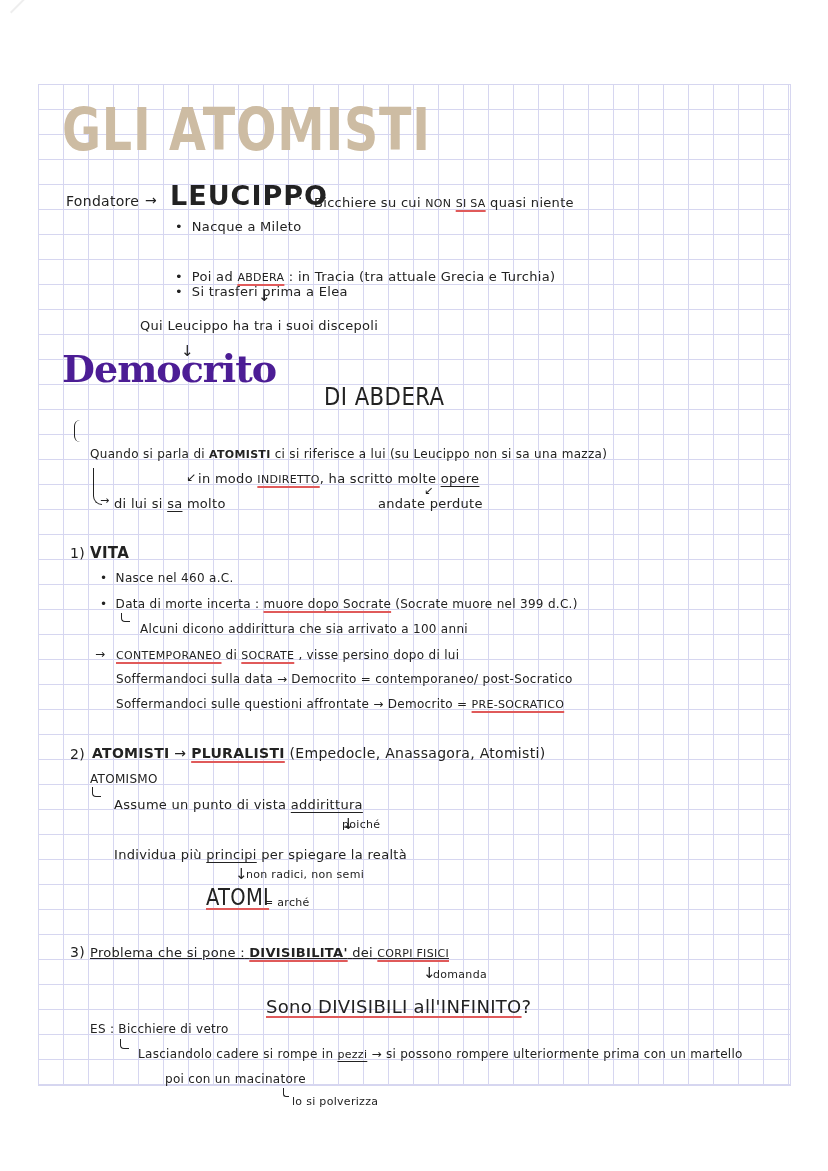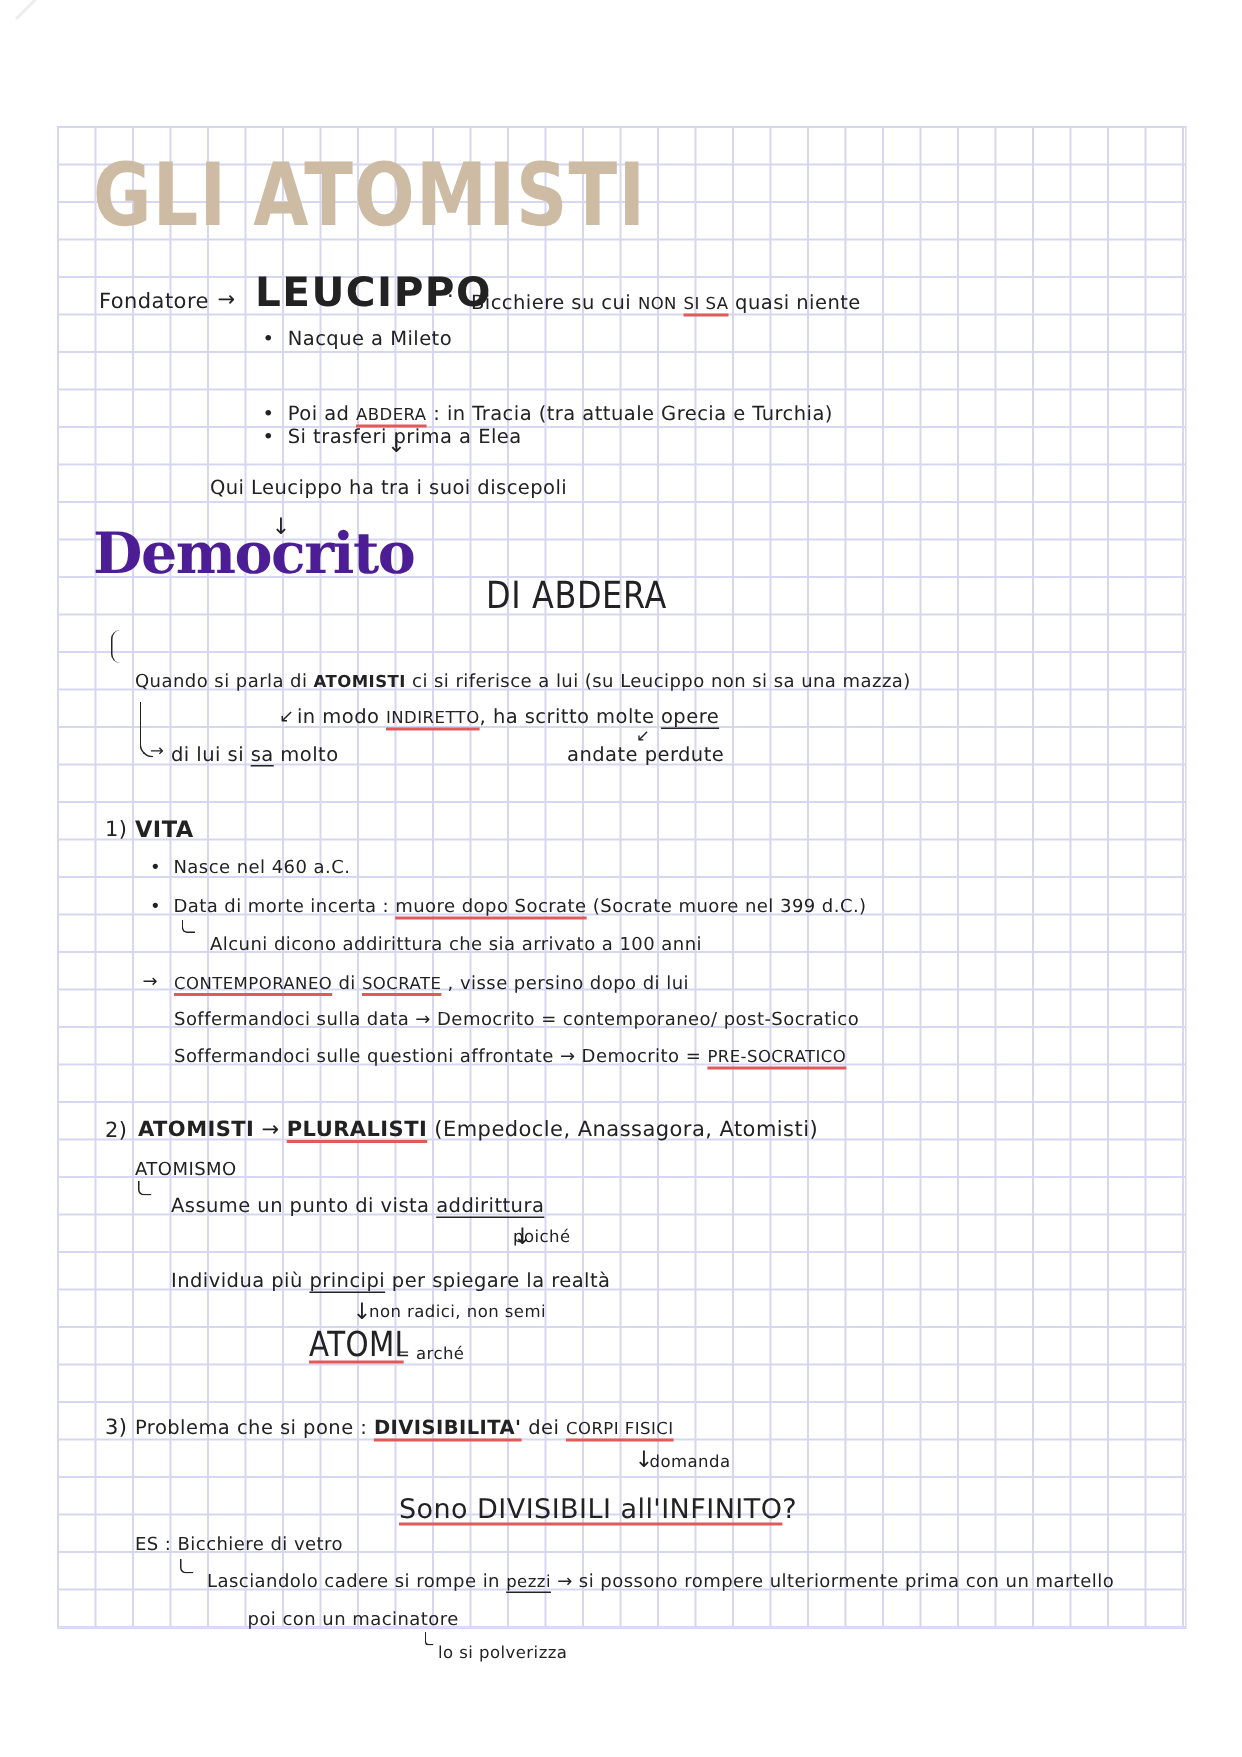--- a/index.html
+++ b/index.html
@@ -135,21 +135,21 @@
   <span>Individua più</span>
   <span class="ulk">principi</span>
   <span>per spiegare la realtà</span>
 </span>
 <span class="arrow-down" style="left:235px;top:865px;">↓</span>
 <span class="t small" style="left:246px;top:868px;">non radici, non semi</span>
 <span class="t ul" style="left:206px;top:884px;font-size:23px;transform:scaleX(0.85);transform-origin:left top;">ATOMI</span>
 <span class="t small" style="left:264px;top:896px;">= arché</span>
 
 <span class="t" style="left:70px;top:944px;font-size:14px;">3)</span>
-<span class="t" style="left:90px;top:945px;">
+<span class="t" style="left:90px;top:945px;text-decoration:underline;">
   <span>Problema che si pone :</span>
   <span class="bold ul">DIVISIBILITA'</span>
   <span>dei</span>
   <span class="small ul">CORPI FISICI</span>
 </span>
 <span class="arrow-down" style="left:423px;top:964px;">↓</span>
 <span class="t small" style="left:433px;top:968px;">domanda</span>
 <span class="t" style="left:266px;top:996px;font-size:18px;">
   <span class="ul">Sono DIVISIBILI all'INFINITO</span><span>?</span>
 </span>

